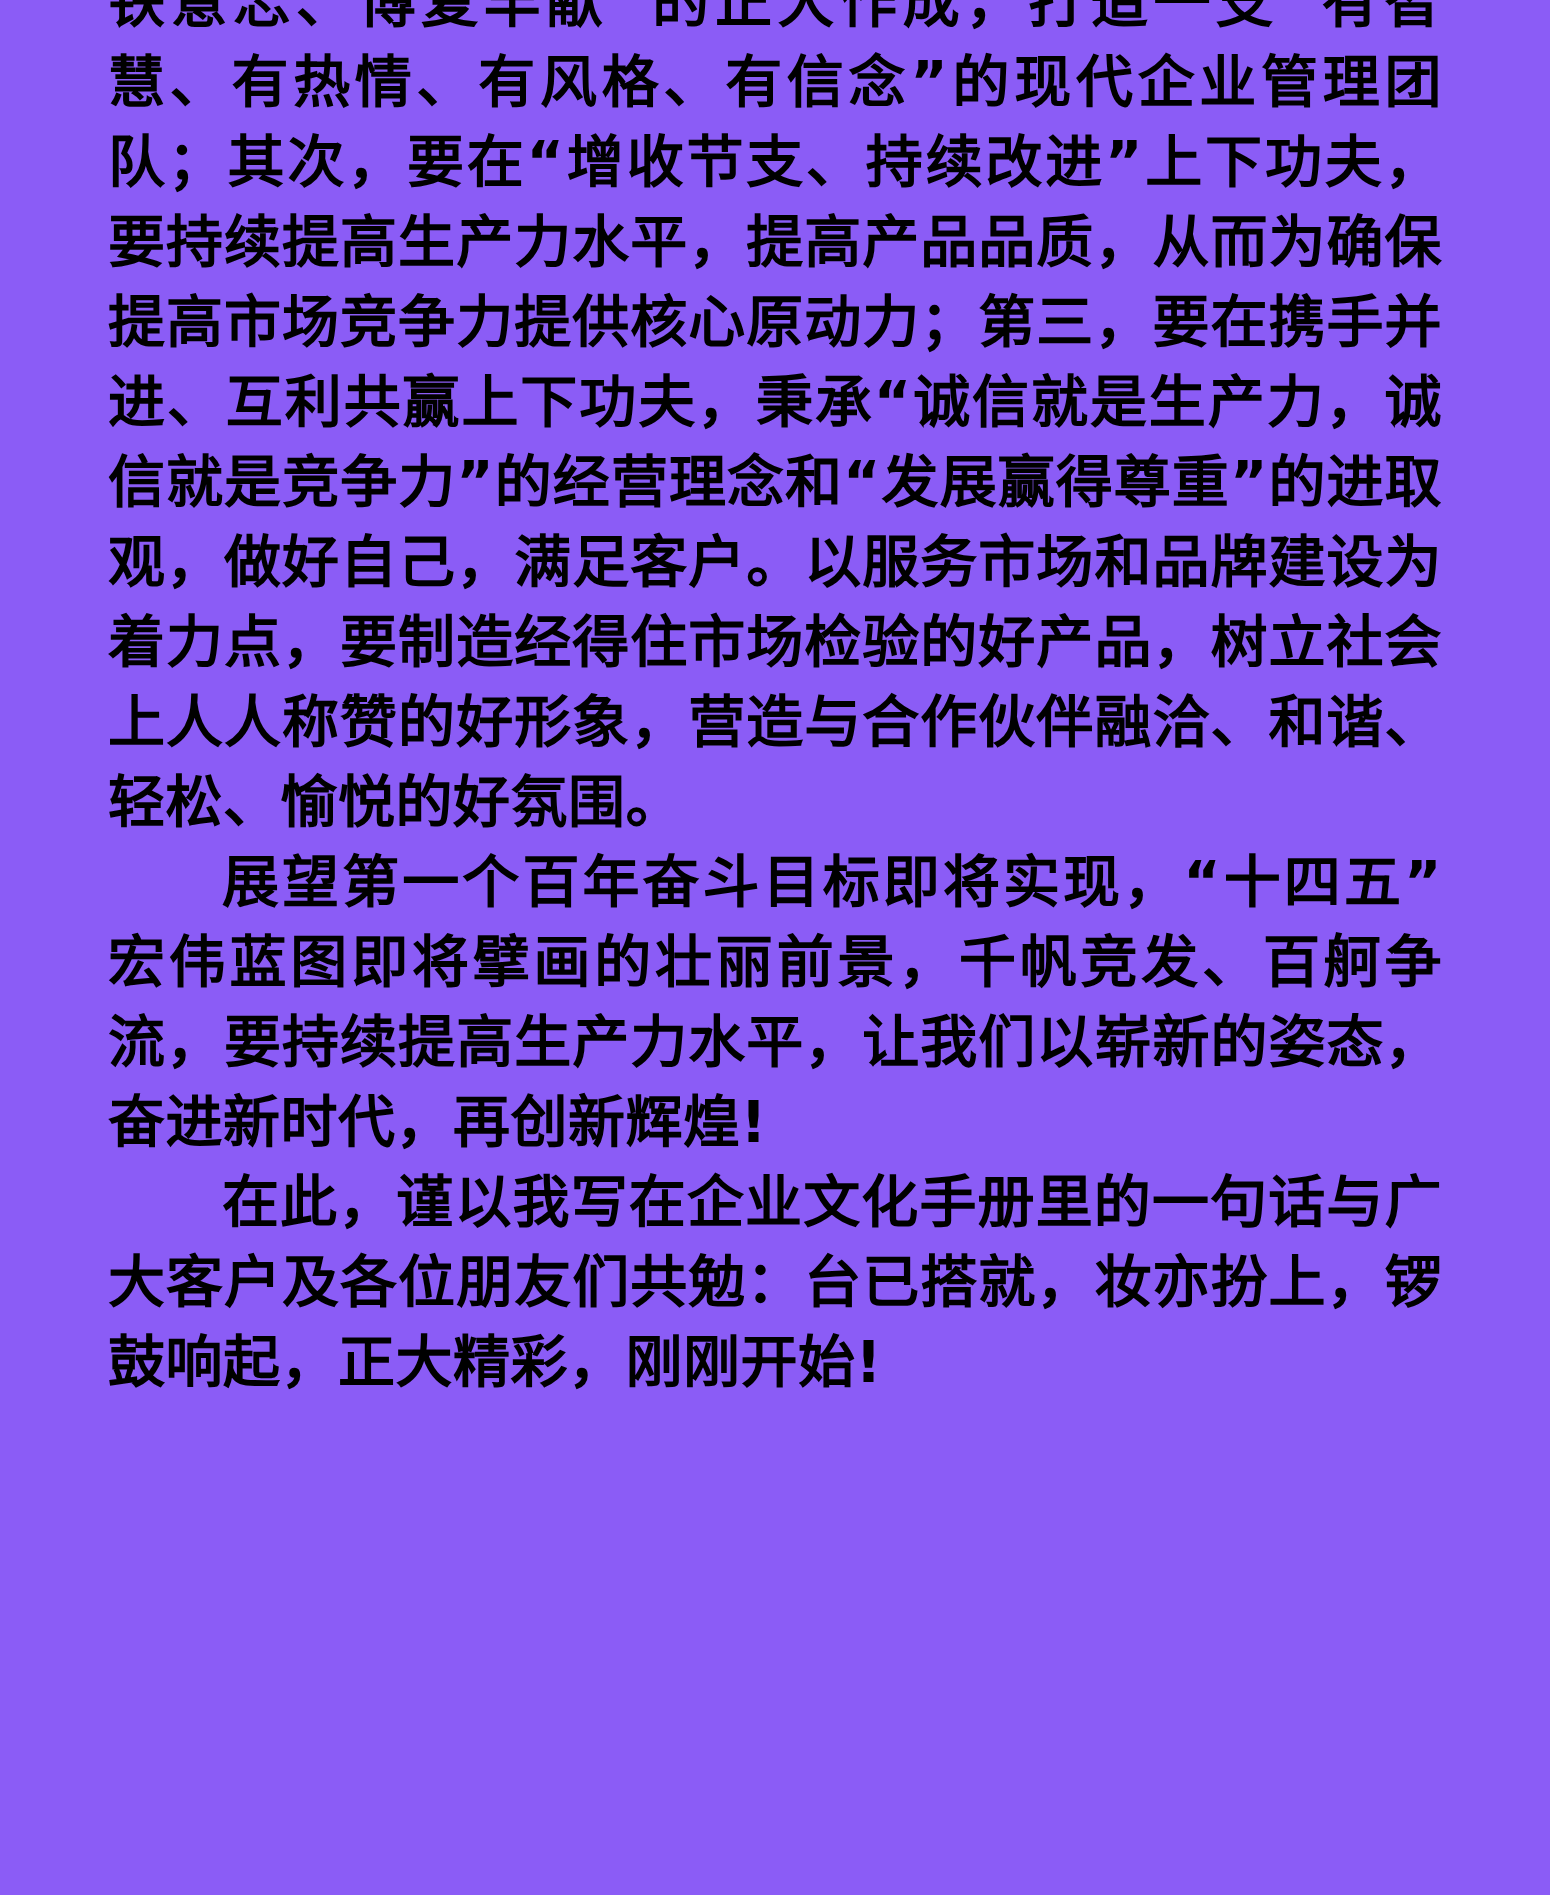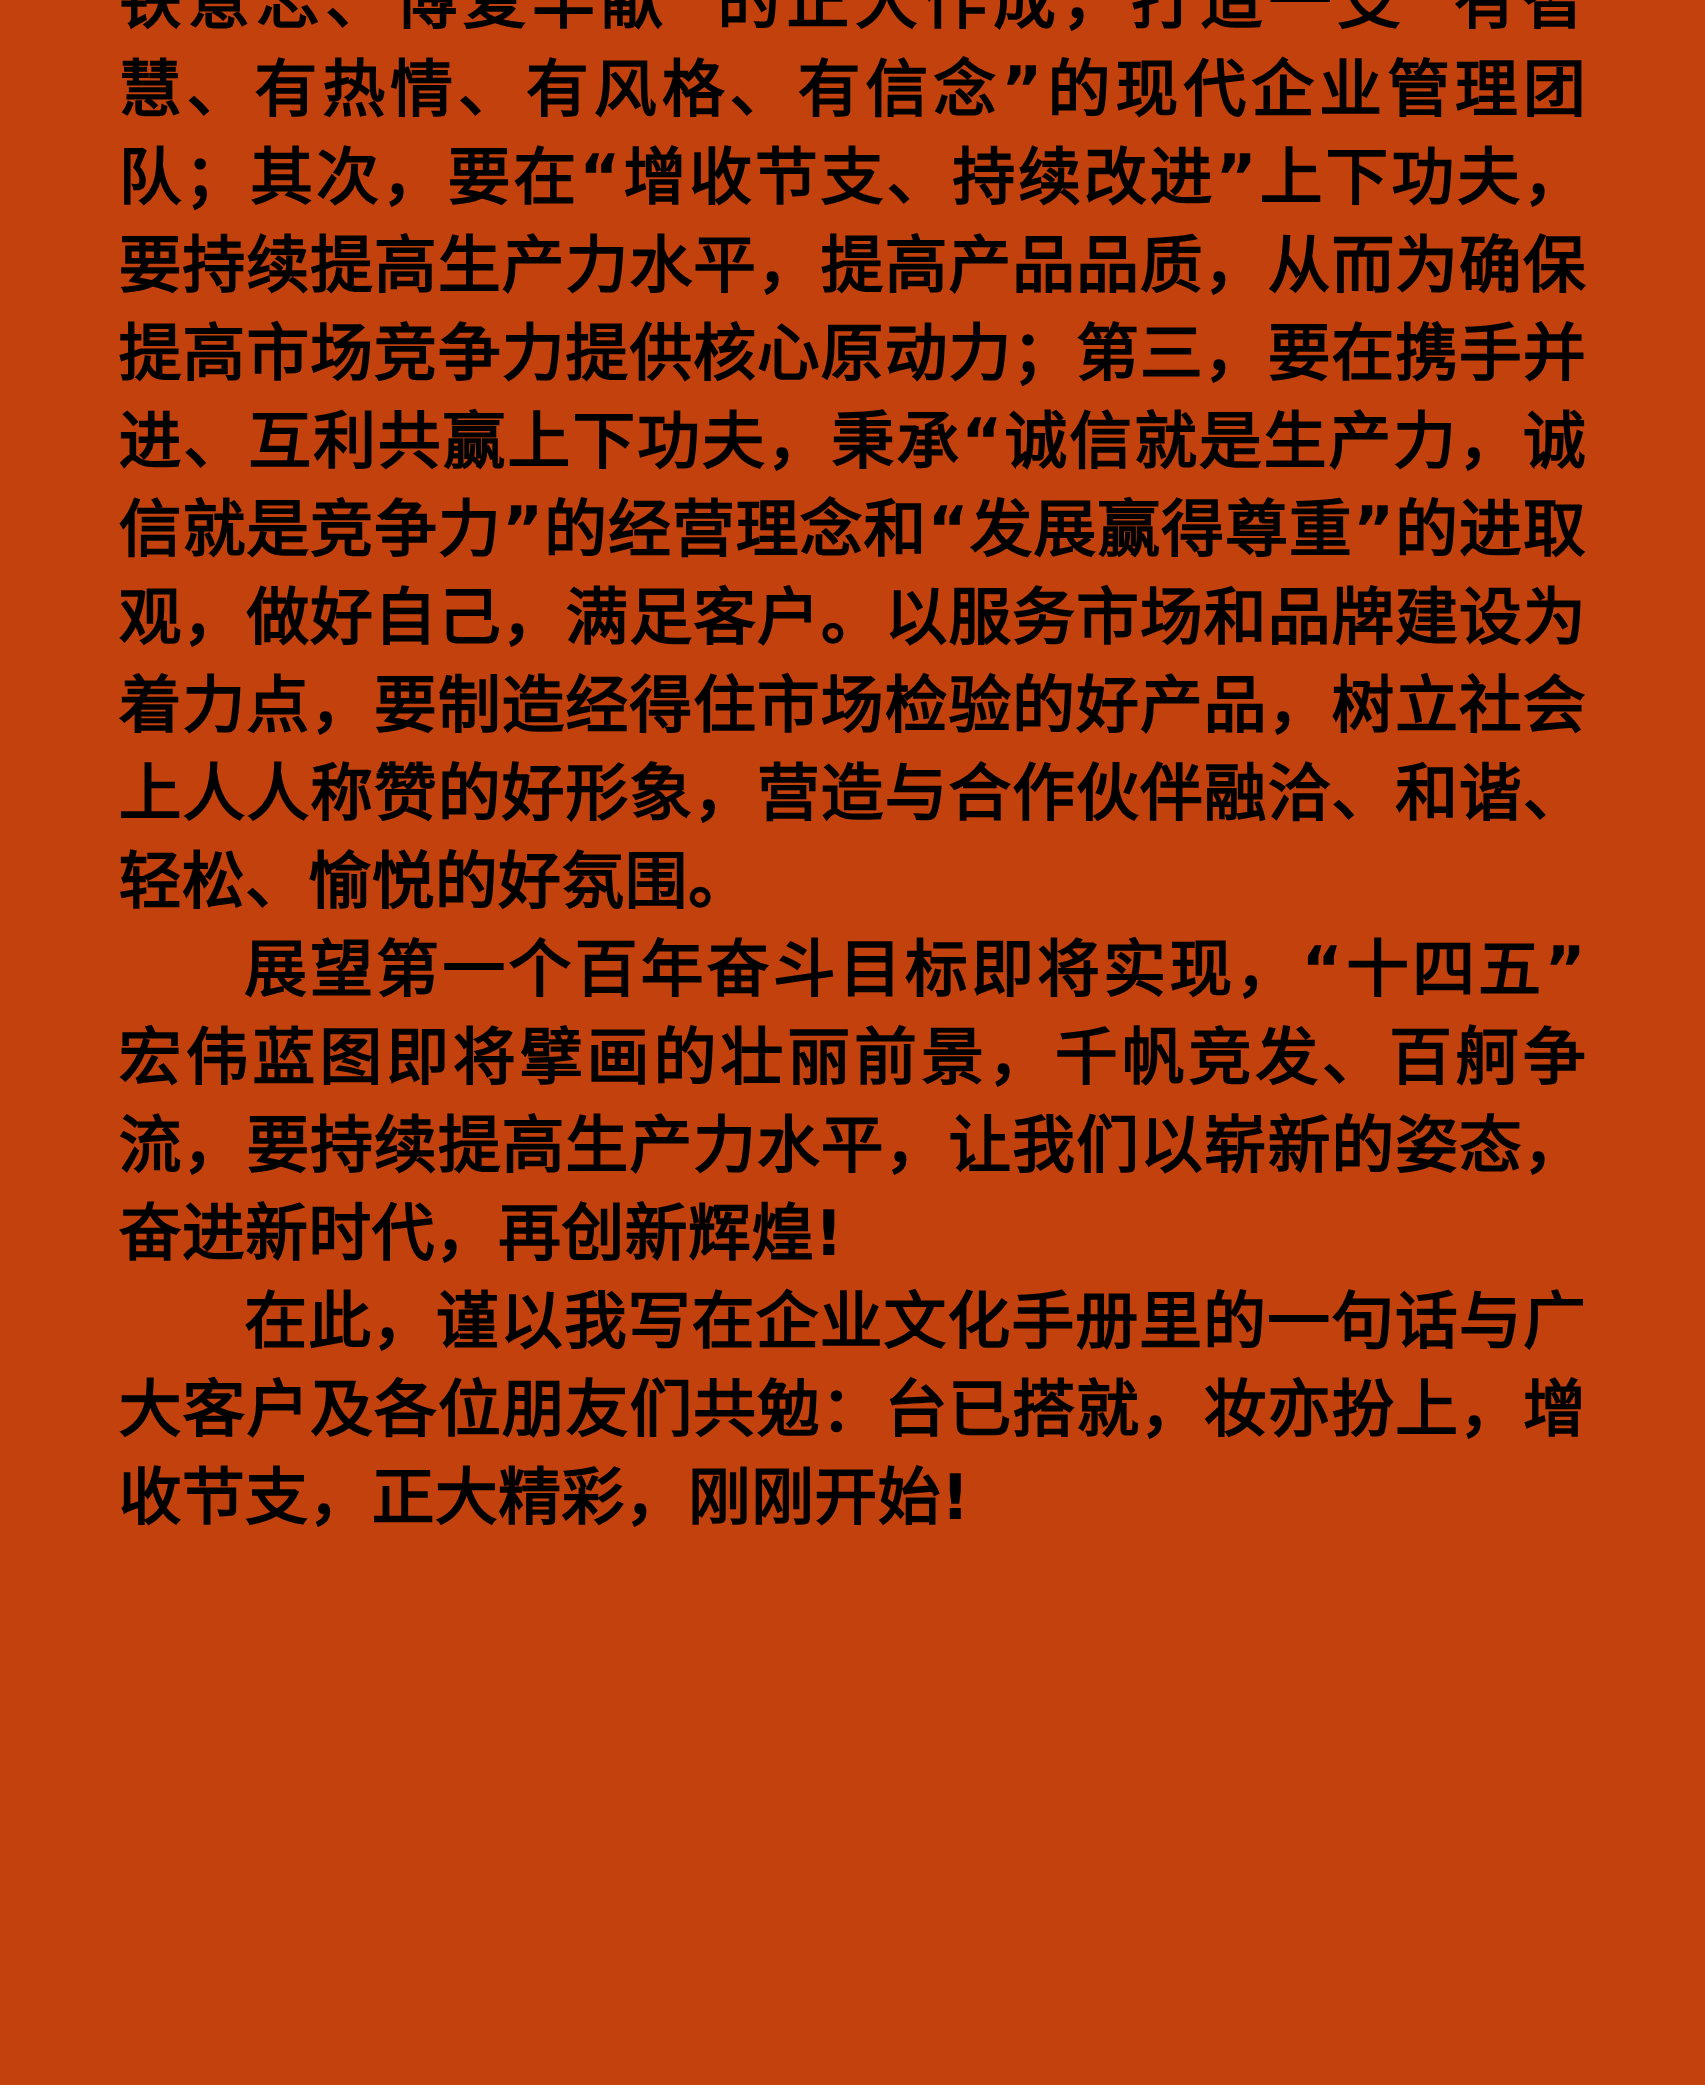--- a/index.html
+++ b/index.html
@@ -11,21 +11,21 @@
   body {
     width: 1550px;
     height: 1895px;
     overflow: hidden;
     font-family: "DejaVu Sans", "Liberation Sans", sans-serif;
   }
   .page {
     position: relative;
     width: 1550px;
     height: 1895px;
-    background: #c2410c;
+    background: #8b5cf6;
     box-sizing: border-box;
     padding: 0 108px;
     overflow: hidden;
   }
   .doc-body {
     position: relative;
     
     margin-top: -38px;
   }
   .para {
@@ -55,16 +55,16 @@
 <body>
 
 <div class="page">
   <div class="doc-body">
 
     <p class="para clip-top">铁意忐、博复丰献”的正大作成，打造一支“有智慧、有热情、有风格、有信念”的现代企业管理团队；其次，要在“增收节支、持续改进”上下功夫，要持续提高生产力水平，提高产品品质，从而为确保提高市场竞争力提供核心原动力；第三，要在携手并进、互利共赢上下功夫，秉承“诚信就是生产力，诚信就是竞争力”的经营理念和“发展赢得尊重”的进取观，做好自己，满足客户。以服务市场和品牌建设为着力点，要制造经得住市场检验的好产品，树立社会上人人称赞的好形象，营造与合作伙伴融洽、和谐、轻松、愉悦的好氛围。</p>
 
 
     <p class="para indent">展望第一个百年奋斗目标即将实现，“十四五”宏伟蓝图即将擘画的壮丽前景，千帆竞发、百舸争流，要持续提高生产力水平，让我们以崭新的姿态，奋进新时代，再创新辉煌!</p>
 
-    <p class="para indent">在此，谨以我写在企业文化手册里的一句话与广大客户及各位朋友们共勉：台已搭就，妆亦扮上，增收节支，正大精彩，刚刚开始!</p>
+    <p class="para indent">在此，谨以我写在企业文化手册里的一句话与广大客户及各位朋友们共勉：台已搭就，妆亦扮上，锣鼓响起，正大精彩，刚刚开始!</p>
 
   </div>
 </div>
 
 </body></html>

